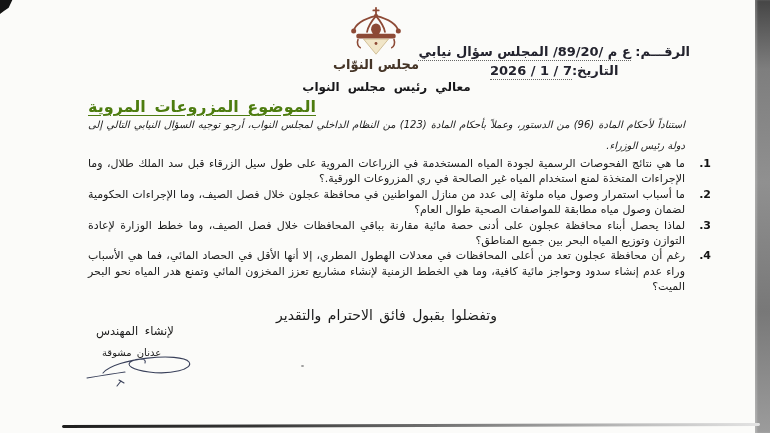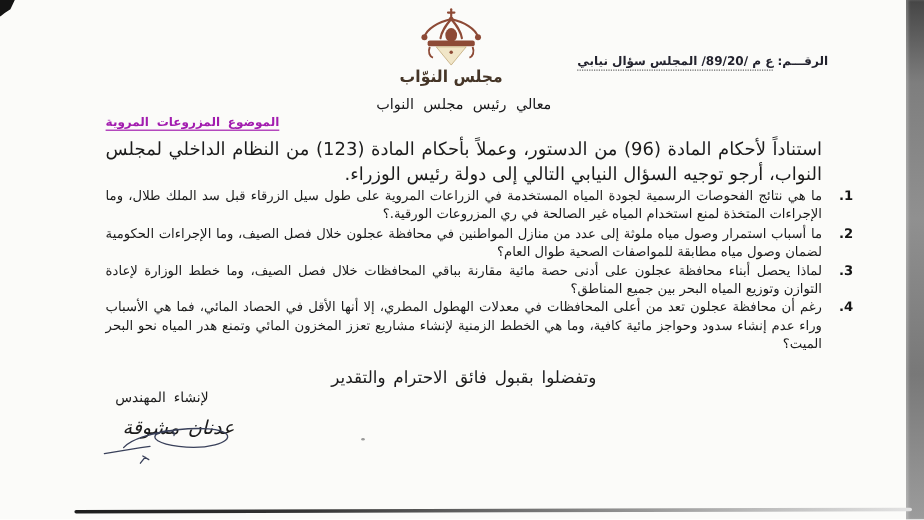--- a/index.html
+++ b/index.html
@@ -19,42 +19,42 @@
   .speck{position:absolute;left:301px;top:365px;width:3px;height:2px;background:#9a9a9a;border-radius:50%;}
 
   
   .emblem{position:absolute;left:330px;top:6px;width:92px;text-align:center;}
   .emblem svg{display:block;margin:0 auto;}
   .emblem-caption{margin-top:1px;font-size:13px;font-weight:bold;color:#453527;
                   letter-spacing:.5px;transform:scaleY(1.05);}
 
   
   .hdr-right{position:absolute;top:45px;right:80px;direction:rtl;text-align:center;
-             font-size:10px;color:#23232e;font-weight:bold;line-height:14px;}
+             font-size:13px;color:#23232e;font-weight:bold;line-height:14px;}
   .hdr-line{margin-bottom:5px;white-space:nowrap;}
   .dotted{border-bottom:1px dotted #666;padding-bottom:1px;}
 
   .addressee{position:absolute;top:80px;left:88px;width:597px;text-align:center;direction:rtl;
-             font-size:12px;font-weight:normal;color:#17171a;word-spacing:4px;}
-  .subject{position:absolute;top:97px;left:88px;direction:rtl;font-size:10px;font-weight:bold;
-           color:#a21caf;word-spacing:3px;text-decoration:underline;text-underline-offset:3px;}
+             font-size:12px;font-weight:bold;color:#17171a;word-spacing:4px;}
+  .subject{position:absolute;top:97px;left:88px;direction:rtl;font-size:16px;font-weight:bold;
+           color:#4d7c0f;word-spacing:3px;text-decoration:underline;text-underline-offset:3px;}
 
   .intro{position:absolute;top:114px;left:88px;width:597px;direction:rtl;
-         text-align:justify;text-align-last:right;font-size:15px;line-height:21px;color:#1b1b1b;}
+         text-align:justify;text-align-last:right;font-size:10px;line-height:21px;color:#1b1b1b;font-style:italic;}
 
   .qlist{position:absolute;top:156px;left:88px;width:597px;direction:rtl;}
   .qitem{position:relative;text-align:justify;text-align-last:right;
          font-size:11px;line-height:15.4px;color:#1b1b1b;}
   .qnum{position:absolute;right:-26px;top:0;font-weight:bold;font-size:11px;color:#141414;}
 
   .closing{position:absolute;top:307px;left:88px;width:597px;text-align:center;direction:rtl;
            font-size:14px;color:#1b1b1b;word-spacing:2px;}
 
   .sig-title{position:absolute;top:324px;left:96px;direction:rtl;font-size:11.5px;color:#1b1b1b;word-spacing:3px;}
-  .sig-name{position:absolute;top:347px;left:102px;direction:rtl;font-size:16px;color:#1b1b1b;word-spacing:2px;font-style:italic;}
+  .sig-name{position:absolute;top:347px;left:102px;direction:rtl;font-size:10px;color:#1b1b1b;word-spacing:2px;}
   .sig-svg{position:absolute;top:350px;left:85px;}
 </style>
 </head>
 <body>
 
 <div class="page">
 
   <div class="corner-mark"></div>
   <div class="right-strip"></div>
   <div class="bottom-line"></div>
@@ -80,20 +80,23 @@
       <path d="M18 37 L32 54 L46 37 Z" fill="#f1e6c8" stroke="#c4ad7e" stroke-width="0.8"></path>
       <circle cx="32" cy="42" r="1.6" fill="#8d4a36"></circle>
     </svg>
     <div class="emblem-caption">مجلس النوّاب</div>
   </div>
 
   <div class="hdr-right">
     <div class="hdr-line">
       <span>الرقـــم:</span>
       <span class="dotted">ع م /89/20/ المجلس سؤال نيابي</span>
+    </div>
+    <div class="hdr-line">
+      <span>التاريخ:</span><span class="dotted">7 / 1 / 2026</span>
     </div>
   </div>
 
   <div class="addressee">معالي رئيس مجلس النواب</div>
 
   <div class="subject">الموضوع المزروعات المروية</div>
 
   <div class="intro">استناداً لأحكام المادة (96) من الدستور، وعملاً بأحكام المادة (123) من النظام الداخلي لمجلس النواب، أرجو توجيه السؤال النيابي التالي إلى دولة رئيس الوزراء.</div>
 
   <div class="qlist">

